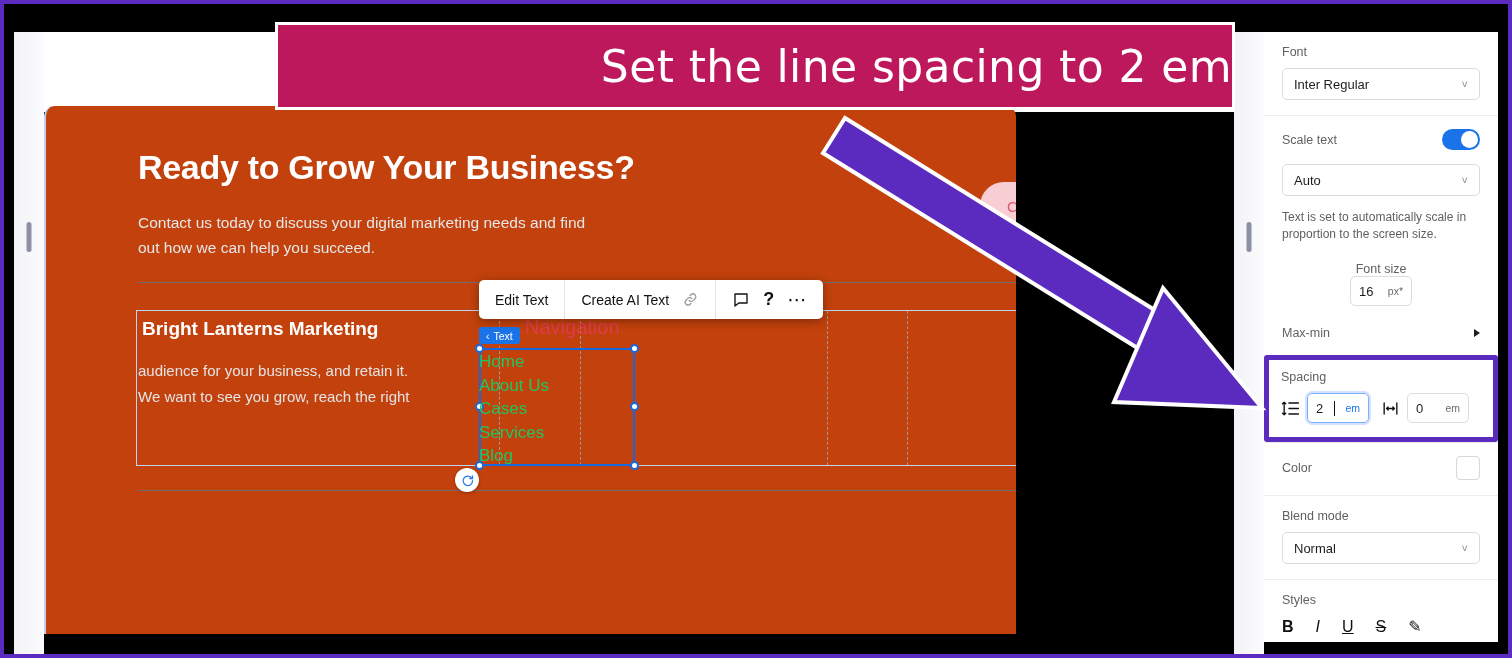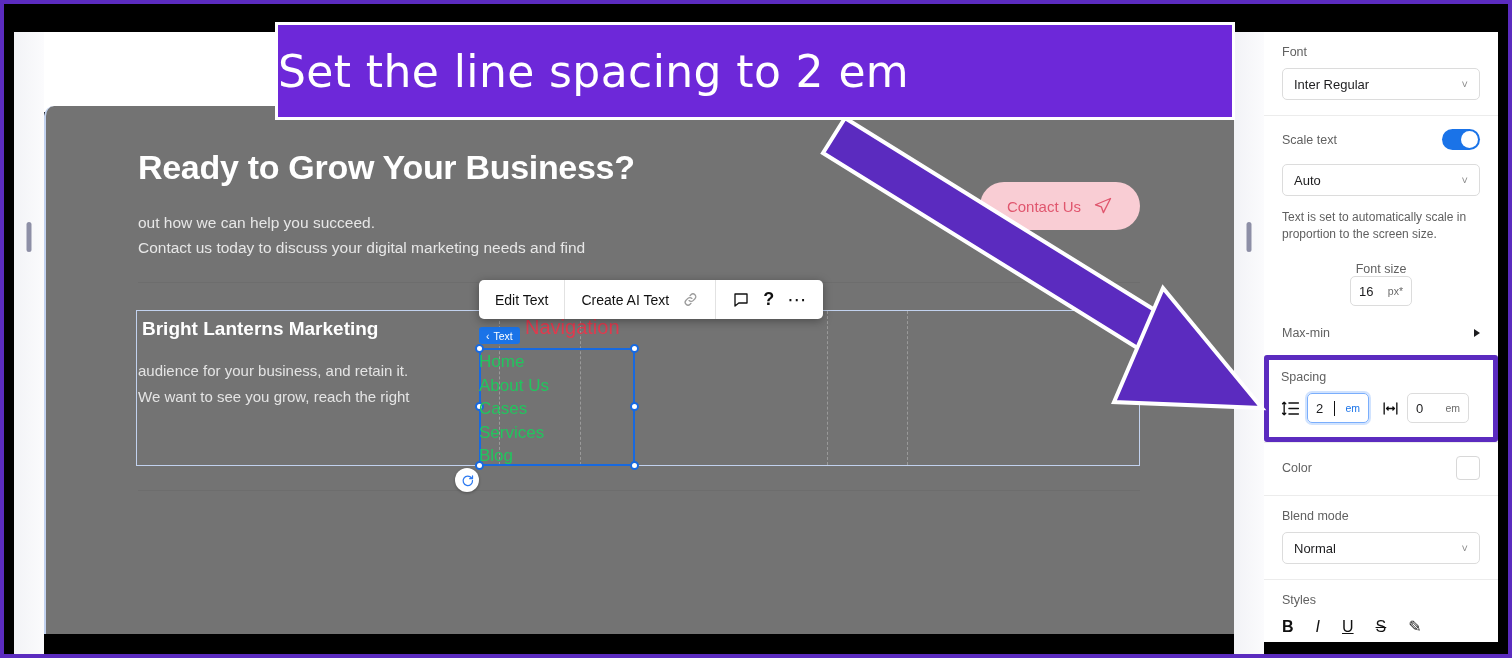--- a/index.html
+++ b/index.html
@@ -35,22 +35,22 @@
   
   #page-white {
     position: absolute; left: 44px; top: 32px;
     width: 1190px; height: 80px;
     background: #ffffff;
   }
 
   
   #canvas {
     position: absolute; left: 44px; top: 106px;
-    width: 1190px; height: 528px;
-    background: #737373;
+    width: 972px; height: 528px;
+    background: #c2410c;
     border-radius: 10px 10px 0 0;
     border-left: 2px solid #c2d2ef;
     overflow: hidden;
   }
 
   .hl-title {
     position: absolute; left: 92px; top: 42px;
     color: #ffffff; font-size: 34px; font-weight: 700;
     letter-spacing: -0.3px;
   }
@@ -219,24 +219,24 @@
     border: 1px solid #7aaefc;
     box-shadow: 0 0 0 2px rgba(122,174,252,.35);
   }
   .numbox.active .numunit { color: #1a73e8; }
   .caret { display: inline-block; width: 1px; height: 15px; background: #111;
            vertical-align: -2px; margin-left: 1px; }
 
   
   #banner {
     position: absolute; left: 275px; top: 22px;
-    width: 960px; height: 98px;
-    background: #6d28d9;
+    width: 960px; height: 88px;
+    background: #be185d;
     border: 3px solid #ffffff;
-    display: flex; align-items: center; justify-content: flex-start;
+    display: flex; align-items: center; justify-content: flex-end;
     z-index: 60;
   }
   #banner .btext {
     color: #ffffff; font-size: 44px;
     font-family: "DejaVu Sans", sans-serif;
     font-weight: 400;
     letter-spacing: .4px;
   }
   #arrow-svg {
     position: absolute; left: 0; top: 0; width: 1512px; height: 658px;
@@ -259,22 +259,22 @@
   <div class="gutter" id="gutter-right">
     <div class="grip"></div>
   </div>
 
   <div id="page-white"></div>
 
   <div id="canvas">
 
     <div class="hl-title">Ready to Grow Your Business?</div>
     <div class="hl-body">
+      <div>Contact us today to discuss your digital marketing needs and find</div>
       <div>out how we can help you succeed.</div>
-      <div>Contact us today to discuss your digital marketing needs and find</div>
     </div>
 
     <div id="contact-pill">
       <span class="lbl">Contact Us</span>
       <svg viewBox="0 0 24 24" fill="none" stroke="#E0566E" stroke-width="1.6">
         <path d="M21 3 3 10.5l7 2.5 2.5 7L21 3z" stroke-linejoin="round"></path>
       </svg>
     </div>
 
     <div class="rule" id="rule-top"></div>

